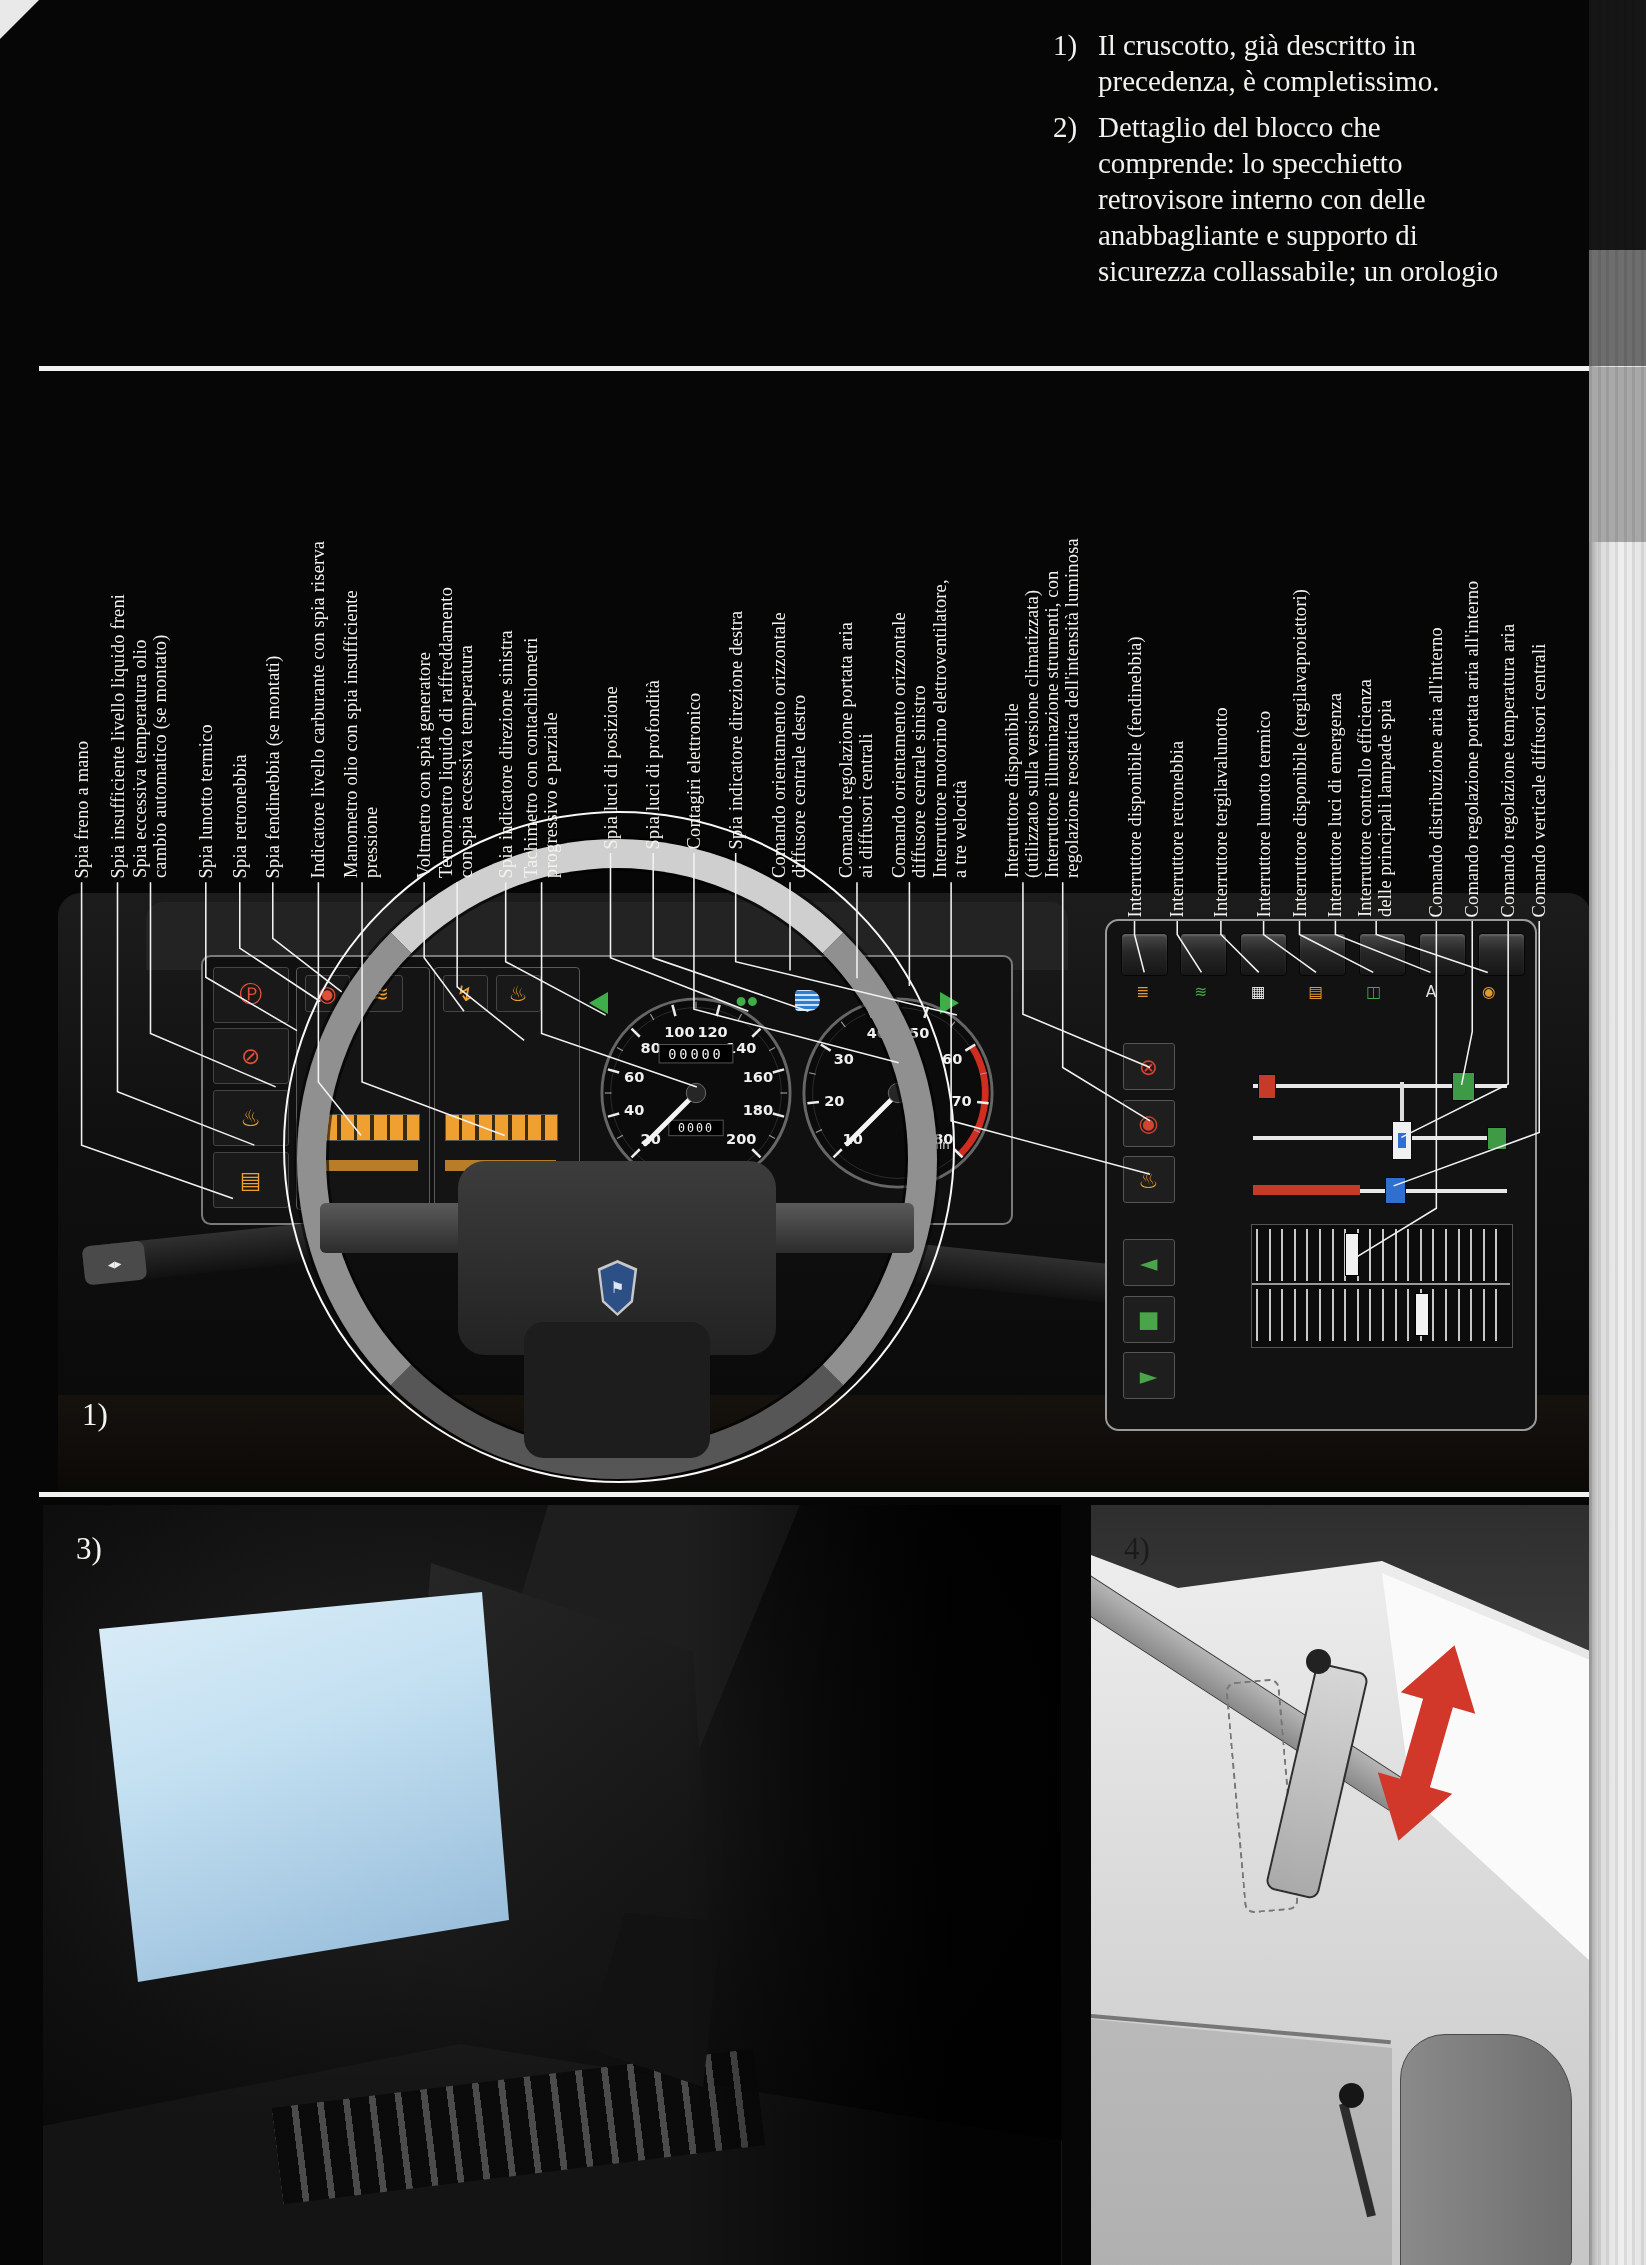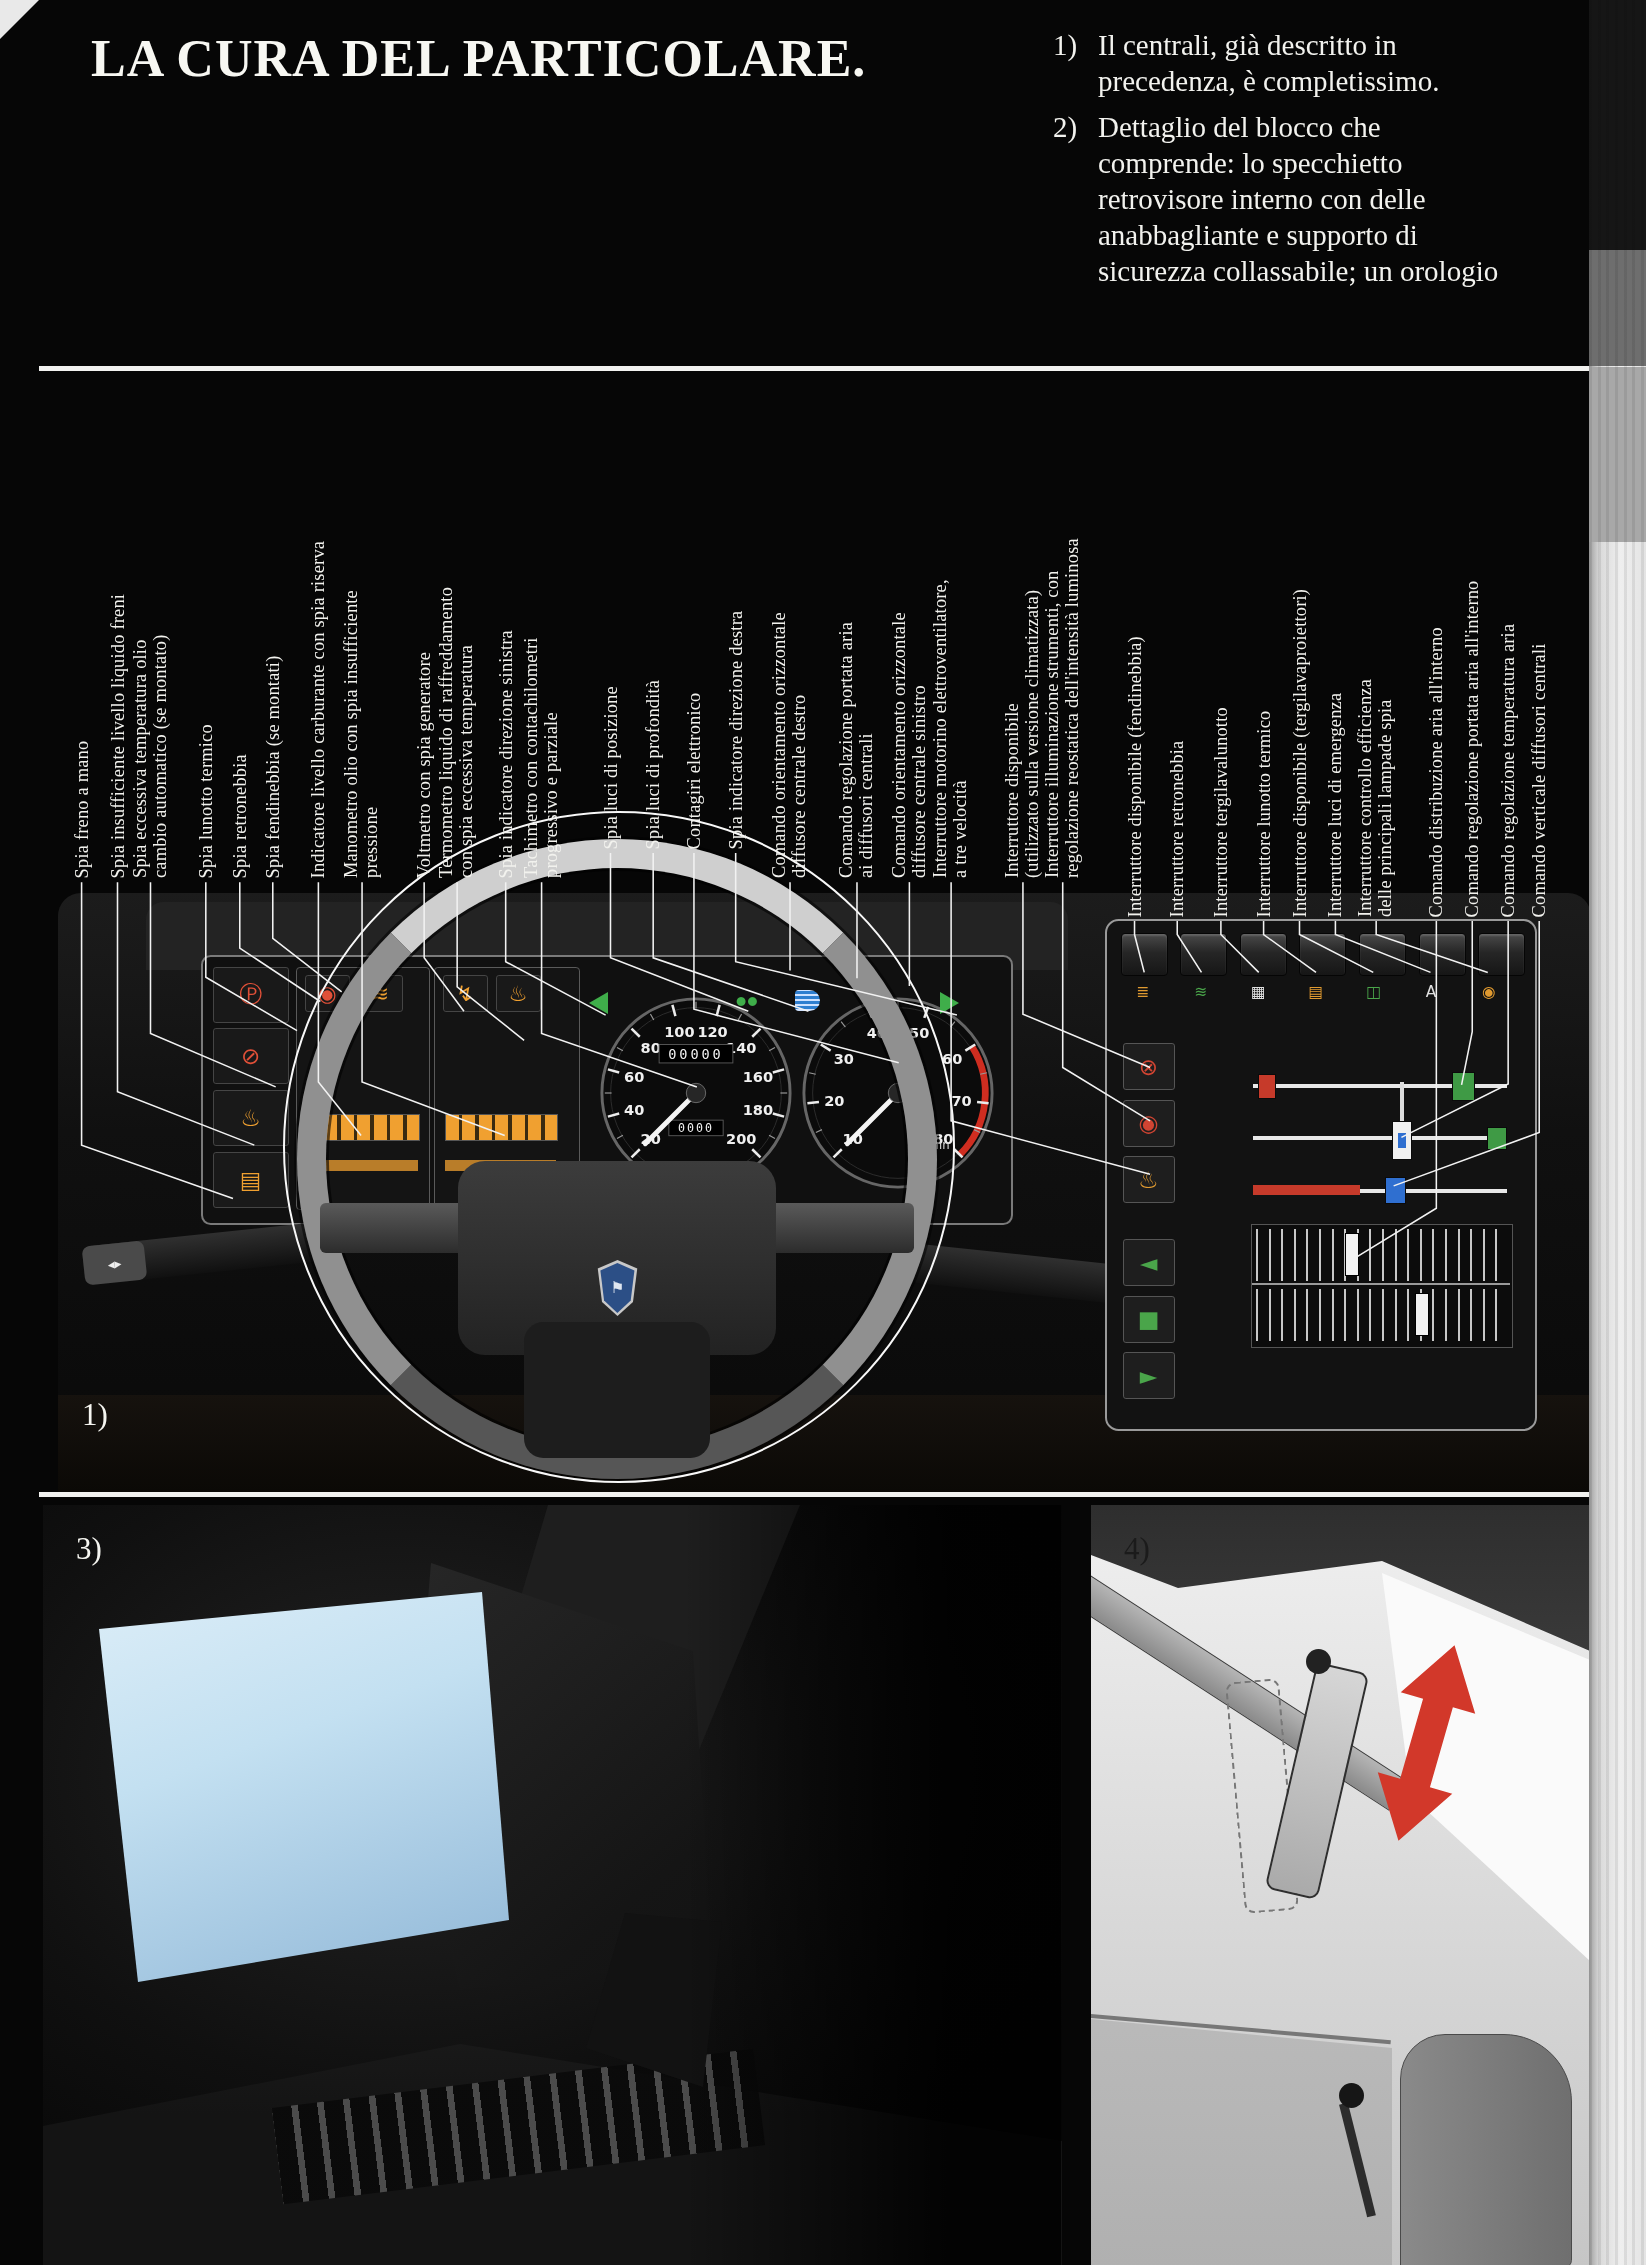--- a/index.html
+++ b/index.html
@@ -171,25 +171,24 @@
   #strip-streaks{left:1589px;top:0;width:57px;height:2266px;z-index:11;
       background:repeating-linear-gradient(90deg,rgba(0,0,0,.08) 0 2.9px,transparent 2.9px 8.7px);}
 </style>
 </head>
 <body>
 
 <div class="page">
 
   <div id="corner"></div>
 
-  <h1 id="page-title">LA CURA DEL PARTICOLARE.</h1>
   <div id="notes">
     <div class="note">
       <span class="note-num">1)</span>
-      <span class="note-text">Il centrali, già descritto in precedenza, è completissimo.</span>
+      <span class="note-text">Il cruscotto, già descritto in precedenza, è completissimo.</span>
     </div>
     <div class="note">
       <span class="note-num">2)</span>
       <span class="note-text">Dettaglio del blocco che comprende: lo specchietto retrovisore interno con delle anabbagliante e supporto di sicurezza collassabile; un orologio</span>
     </div>
   </div>
 
   <div class="sep" id="sep1"></div>
 
   <div class="abs" id="dash-body"></div>

